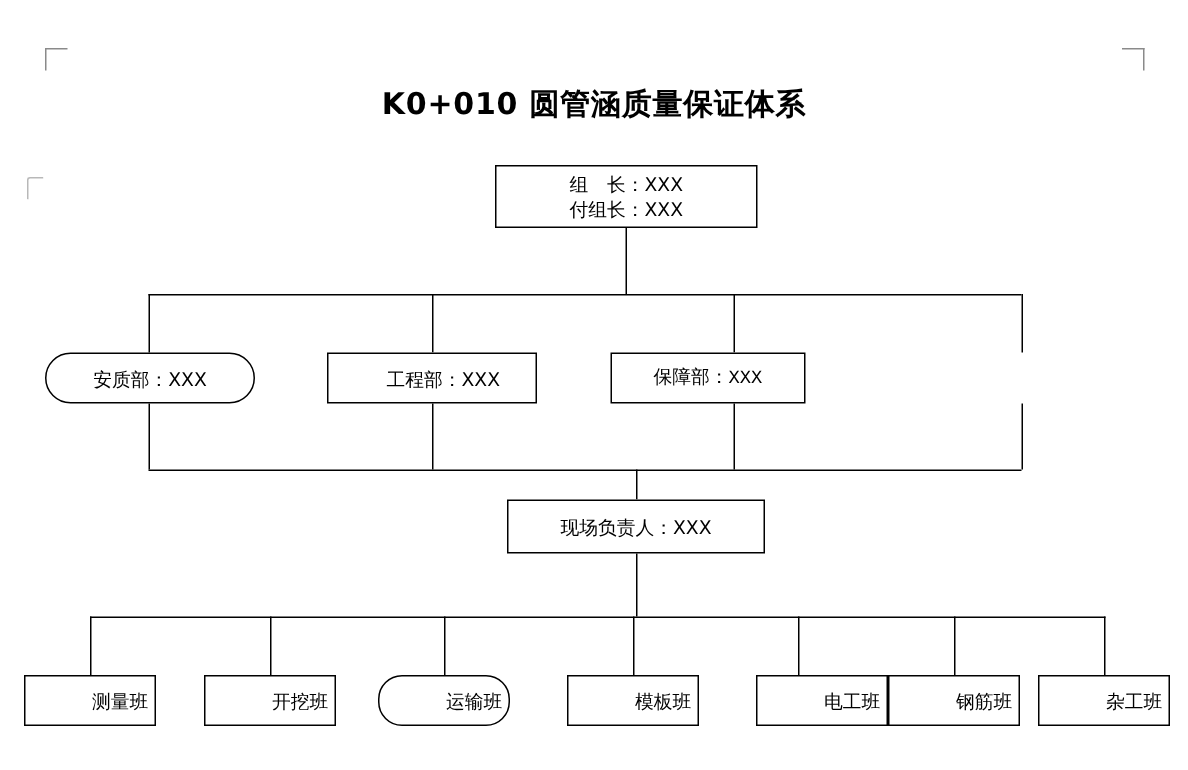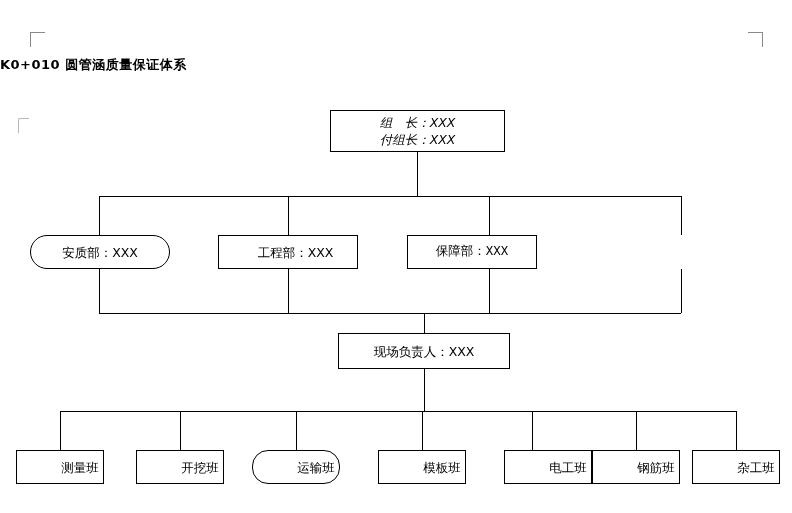--- a/index.html
+++ b/index.html
@@ -39,21 +39,22 @@
     border-left: 1px solid #b8b8b8;
     border-top: 1px solid #b8b8b8;
     border-radius: 2px 0 0 0;
   }
 
   .title {
     position: absolute;
     left: 0;
     right: 0;
     top: 56px;
-    font-size: 13px;
+    text-align: center;
+    font-size: 20px;
     font-weight: bold;
     letter-spacing: 0.5px;
     color: #000000;
     font-family: "DejaVu Sans", "Liberation Sans", sans-serif;
   }
 
   
   .box {
     position: absolute;
     border: 1px solid #000000;
@@ -68,21 +69,20 @@
     line-height: 17px;
     white-space: nowrap;
   }
   .box .line {
     display: block;
   }
 
   .box-top {
     left: 330px; top: 110px; width: 175px; height: 42px;
     align-items: center;
-    font-style: italic;
   }
   .box-top .line { text-align: left; }
 
   .dept {
     height: 34px;
     top: 235px;
   }
   .d1 { left: 30px;  width: 140px; border-radius: 17px; }
   .d2 { left: 218px; width: 140px; padding-left: 15px; }
   .d3 { left: 407px; width: 130px; font-family: Liberation Mono, monospace; }

